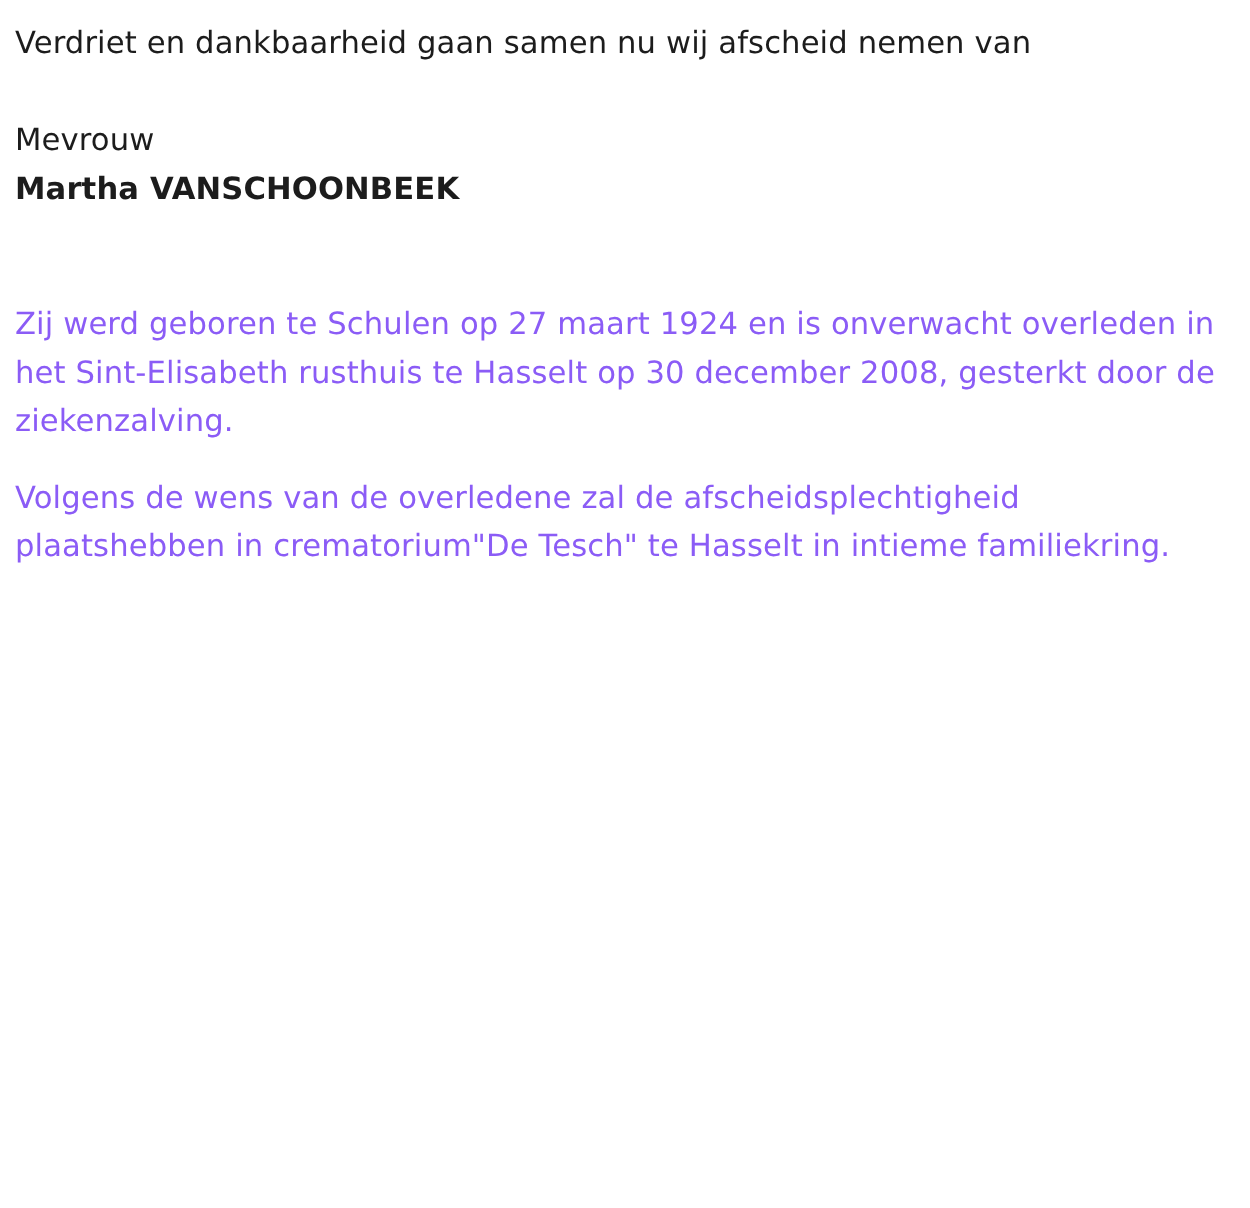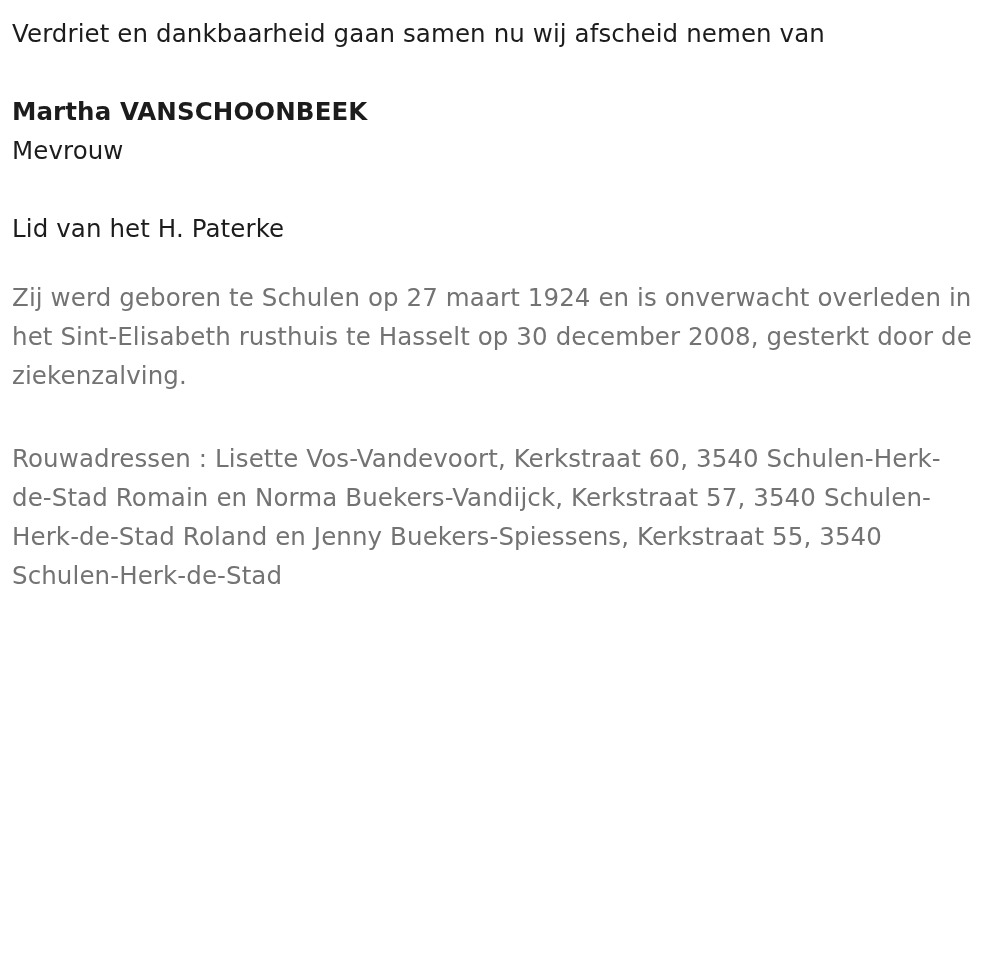--- a/index.html
+++ b/index.html
@@ -23,21 +23,21 @@
   .line {
     font-size: 24.5px;
     line-height: 39px;
     color: #1c1c1c;
     letter-spacing: 0.1px;
     white-space: pre-wrap;
   }
   .block {
     font-size: 24.5px;
     line-height: 39px;
-    color: #737373;
+    color: #8b5cf6;
     letter-spacing: 0.1px;
   }
   .name {
     font-weight: bold;
   }
   .gap-lg {
     height: 39px;
   }
   .gap-sm {
     height: 30px;
@@ -48,34 +48,33 @@
 </style>
 </head>
 <body>
 
 <div class="page">
 
   <div class="line">Verdriet en dankbaarheid gaan samen nu wij afscheid nemen van</div>
 
   <div class="gap-lg"></div>
 
+  <div class="line">Mevrouw</div>
   <div class="line name">Martha VANSCHOONBEEK</div>
-  <div class="line">Mevrouw</div>
 
   <div class="gap-lg"></div>
 
-  <div class="line">Lid van het H. Paterke</div>
 
   <div class="gap-sm"></div>
 
   <div class="block">Zij werd geboren te Schulen op 27 maart 1924 en is onverwacht overleden in het Sint-Elisabeth rusthuis te Hasselt op 30 december 2008, gesterkt door de ziekenzalving.</div>
 
   <div class="gap-xs"></div>
 
+  <div class="block">Volgens de wens van de overledene zal de afscheidsplechtigheid plaatshebben in crematorium"De Tesch" te Hasselt in intieme familiekring.</div>
 
   <div class="gap-xs"></div>
 
-  <div class="block">Rouwadressen : Lisette Vos-Vandevoort, Kerkstraat 60, 3540 Schulen-Herk-de-Stad Romain en Norma Buekers-Vandijck, Kerkstraat 57, 3540 Schulen-Herk-de-Stad Roland en Jenny Buekers-Spiessens, Kerkstraat 55, 3540 Schulen-Herk-de-Stad</div>
 
   <div class="gap-xs"></div>
 
 
 </div>
 
 </body></html>

